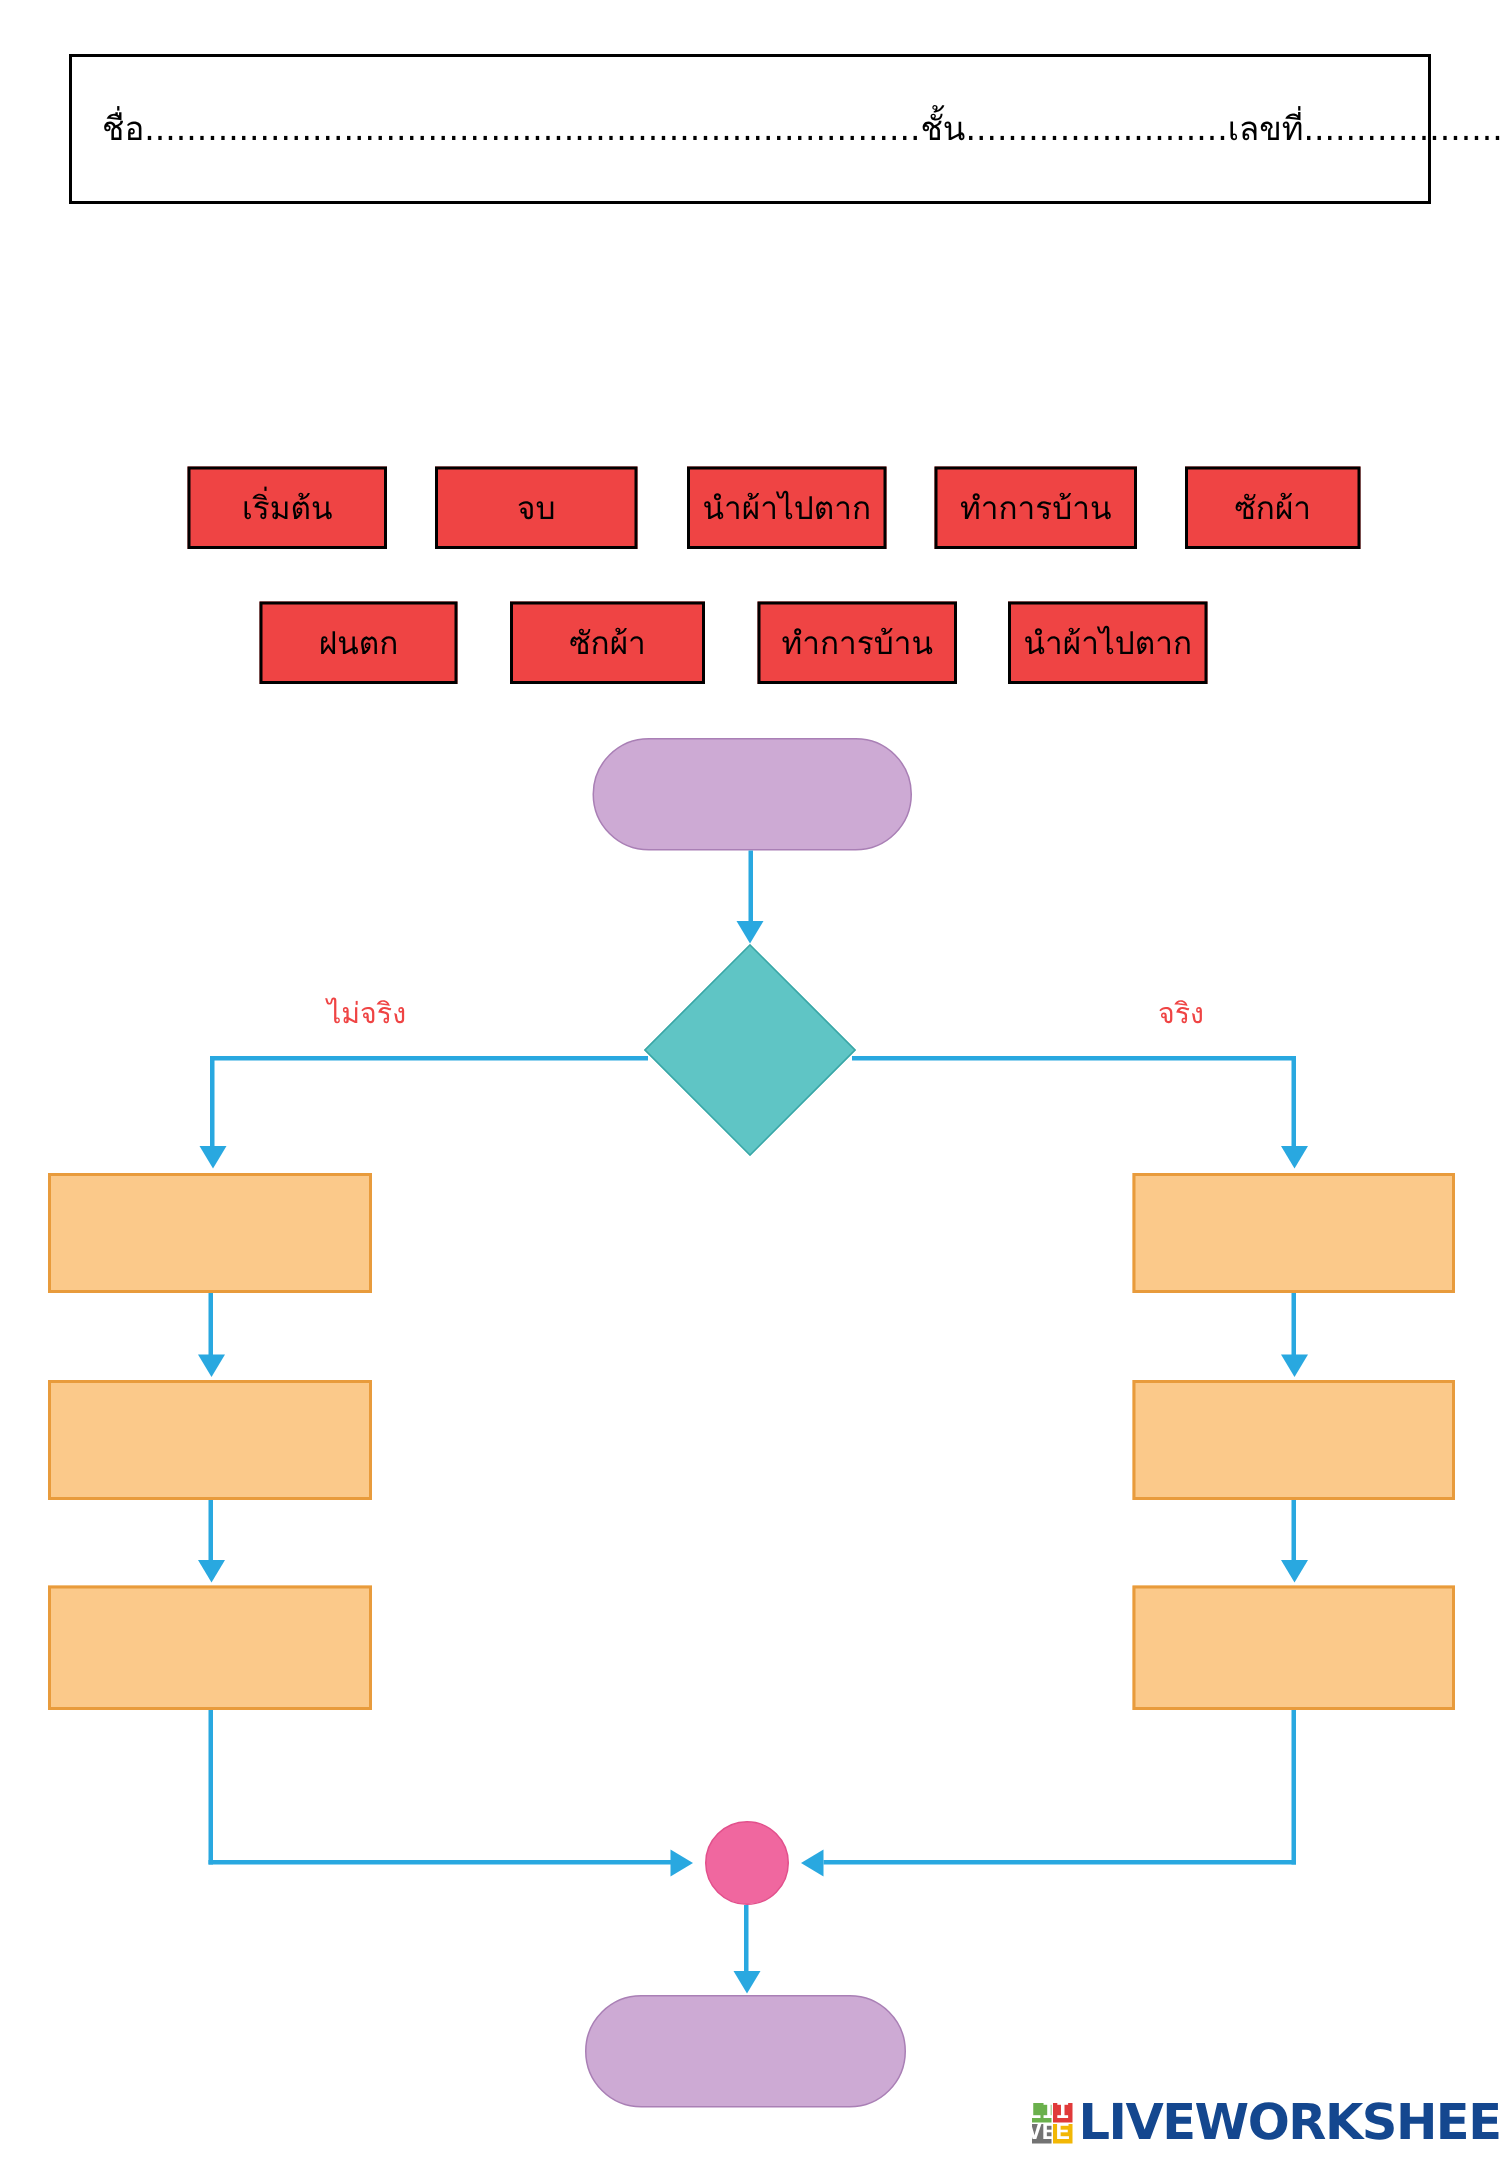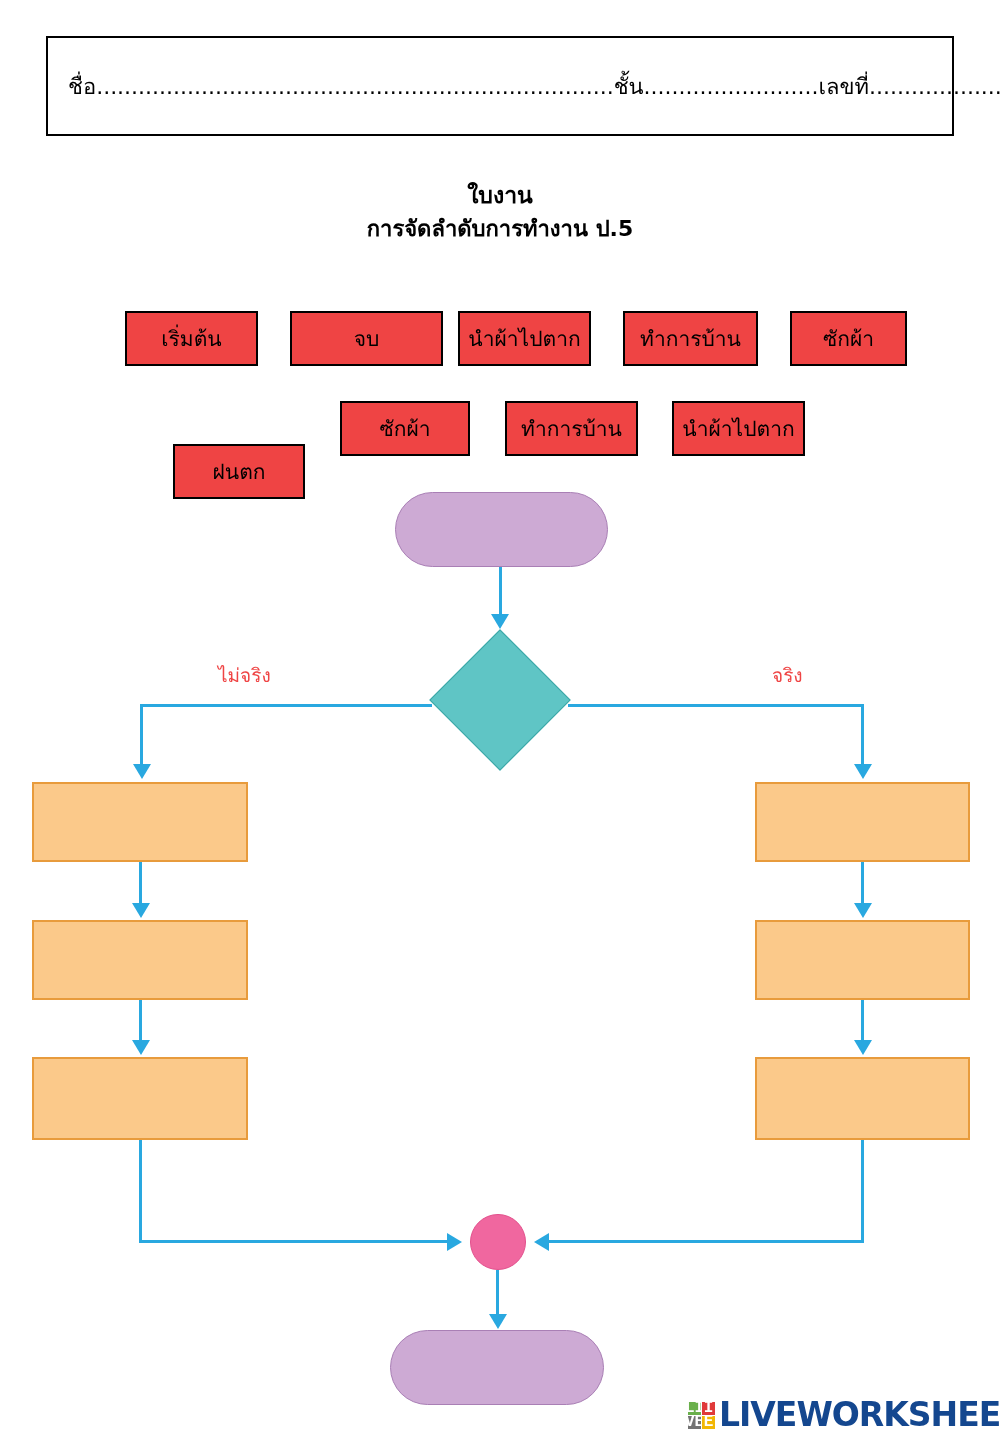--- a/index.html
+++ b/index.html
@@ -182,42 +182,38 @@
 </style>
 </head>
 <body>
 
 <div id="page">
 
   <div class="name-box">
     <div class="name-line">ชื่อ..........................................................................ชั้น.........................เลขที่..........................</div>
   </div>
 
-  <div class="title-block">
-    <div class="title-main">ใบงาน</div>
-    <div class="title-sub">การจัดลำดับการทำงาน ป.5</div>
-  </div>
 
   <div class="word-box" id="wb1-0" style="left: 125px; top: 311px; width: 133px;">
       <span>เริ่มต้น</span>
     </div>
-  <div class="word-box" id="wb1-1" style="left: 290px; top: 311px; width: 153px;">
+  <div class="word-box" id="wb1-1" style="left: 290px; top: 311px; width: 135px;">
       <span>จบ</span>
     </div>
   <div class="word-box" id="wb1-2" style="left: 458px; top: 311px; width: 133px;">
       <span>นำผ้าไปตาก</span>
     </div>
   <div class="word-box" id="wb1-3" style="left: 623px; top: 311px; width: 135px;">
       <span>ทำการบ้าน</span>
     </div>
   <div class="word-box" id="wb1-4" style="left: 790px; top: 311px; width: 117px;">
       <span>ซักผ้า</span>
     </div>
 
-  <div class="word-box" id="wb2-0" style="left: 173px; top: 401px; width: 132px; margin-top: 43px;">
+  <div class="word-box" id="wb2-0" style="left: 173px; top: 401px; width: 132px;">
       <span>ฝนตก</span>
     </div>
   <div class="word-box" id="wb2-1" style="left: 340px; top: 401px; width: 130px;">
       <span>ซักผ้า</span>
     </div>
   <div class="word-box" id="wb2-2" style="left: 505px; top: 401px; width: 133px;">
       <span>ทำการบ้าน</span>
     </div>
   <div class="word-box" id="wb2-3" style="left: 672px; top: 401px; width: 133px;">
       <span>นำผ้าไปตาก</span>

